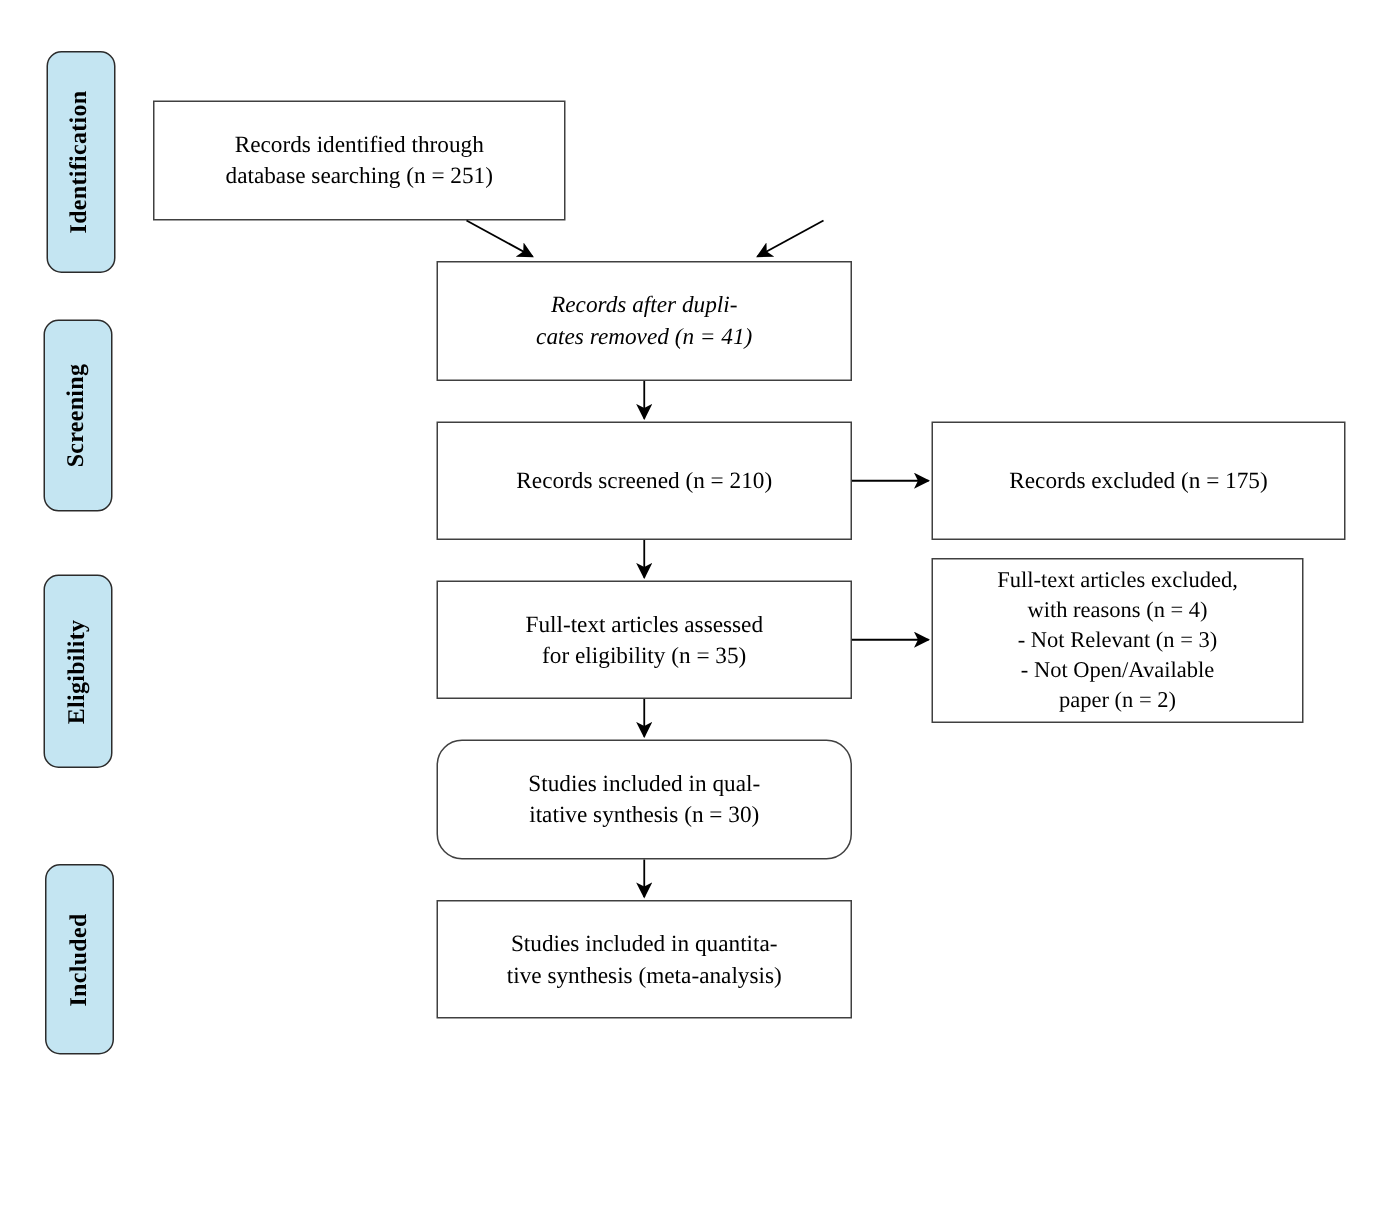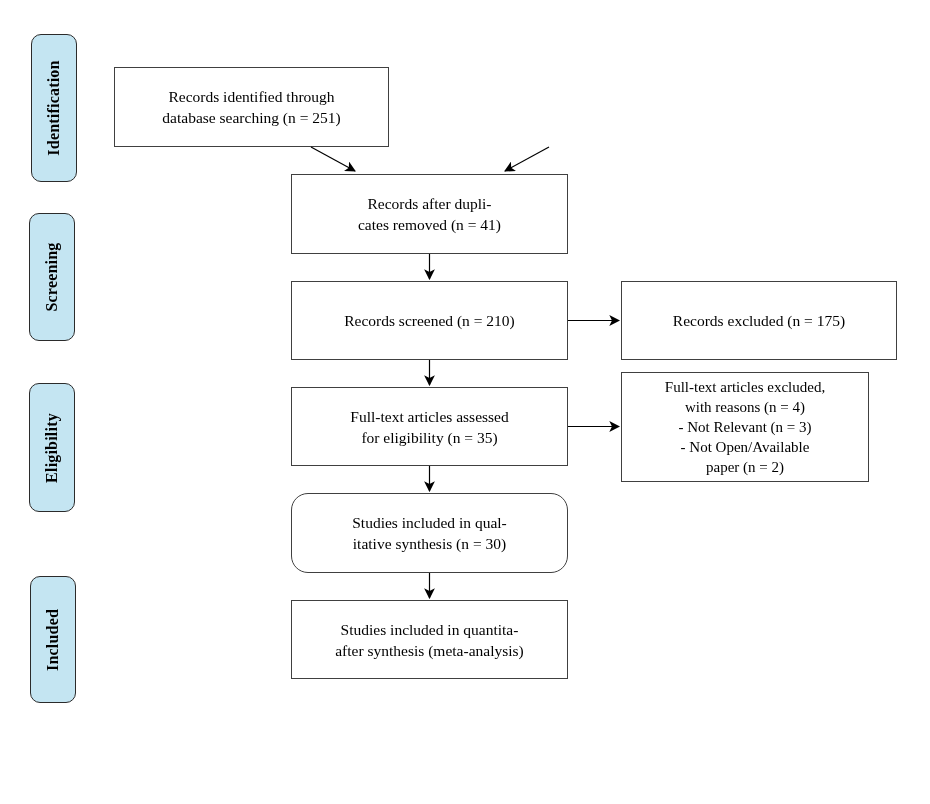--- a/index.html
+++ b/index.html
@@ -47,23 +47,23 @@
     box-sizing: border-box;
     display: flex;
     align-items: center;
     justify-content: center;
     text-align: center;
     font-size: 15.5px;
     line-height: 21px;
     white-space: pre-line;
     padding: 2px 6px;
   }
-  .box-records-identified  { left: 102px; top: 67px;  width: 275px; height: 80px; margin-left: 12px; }
+  .box-records-identified  { left: 102px; top: 67px;  width: 275px; height: 80px; }
   .box-additional-records  { left: 483px; top: 67px;  width: 275px; height: 80px; }
-  .box-after-duplicates    { left: 291px; top: 174px; width: 277px; height: 80px; }
+  .box-after-duplicates    { left: 291px; top: 174px; width: 277px; height: 80px; font-style: italic; }
   .box-records-screened    { left: 291px; top: 281px; width: 277px; height: 79px; font-family: Liberation Serif, serif; }
   .box-records-excluded    { left: 621px; top: 281px; width: 276px; height: 79px; }
   .box-fulltext-assessed   { left: 291px; top: 387px; width: 277px; height: 79px; }
   .box-fulltext-excluded   { left: 621px; top: 372px; width: 248px; height: 110px;
                              line-height: 20px; font-size: 15px; }
   .box-qualitative         { left: 291px; top: 493px; width: 277px; height: 80px; border-radius: 17px; }
   .box-quantitative        { left: 291px; top: 600px; width: 277px; height: 79px; }
 
   
   .arrows {
@@ -114,21 +114,21 @@
   <div class="fbox box-fulltext-assessed">Full-text articles assessed
 for eligibility (n = 35)</div>
   <div class="fbox box-fulltext-excluded">Full-text articles excluded,
 with reasons (n = 4)
 - Not Relevant (n = 3)
 - Not Open/Available
 paper (n = 2)</div>
   <div class="fbox box-qualitative">Studies included in qual-
 itative synthesis (n = 30)</div>
   <div class="fbox box-quantitative">Studies included in quantita-
-after synthesis (meta-analysis)</div>
+tive synthesis (meta-analysis)</div>
 
   <svg class="arrows" viewBox="0 0 930 804">
     <defs>
       <marker id="ah" viewBox="0 0 10 10" refX="9" refY="5" markerWidth="9" markerHeight="9" orient="auto-start-reverse">
         <path d="M 0 0 L 10 5 L 0 10 L 2.5 5 z" fill="#000000"></path>
       </marker>
     </defs>
     <line x1="311" y1="147" x2="355" y2="171" marker-end="url(#ah)"></line>
     <line x1="549" y1="147" x2="505" y2="171" marker-end="url(#ah)"></line>
     <line x1="429.5" y1="254" x2="429.5" y2="279" marker-end="url(#ah)"></line>

